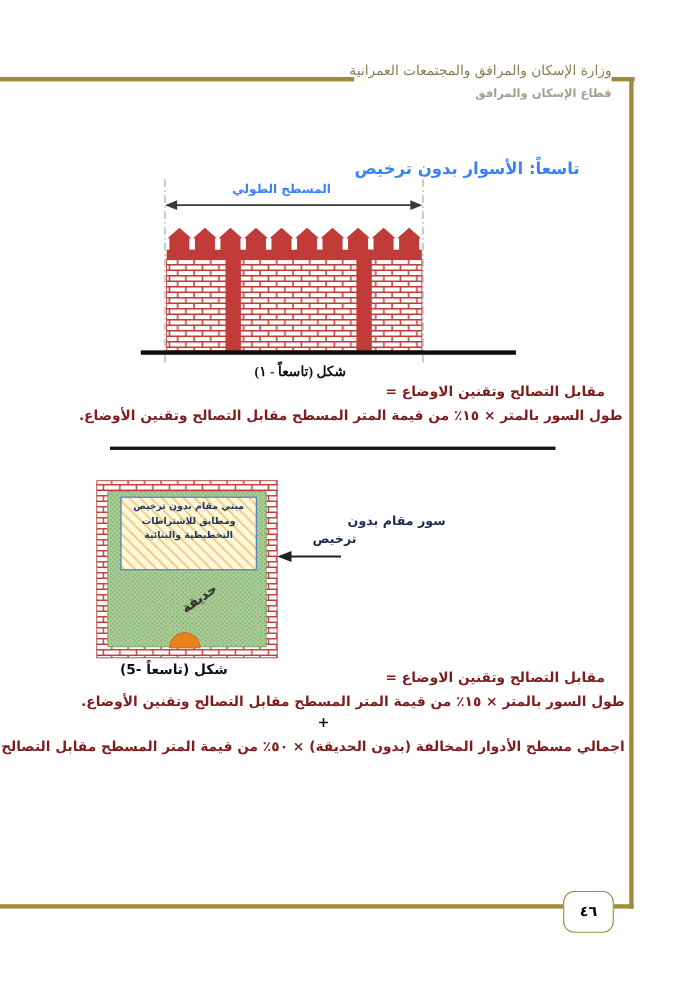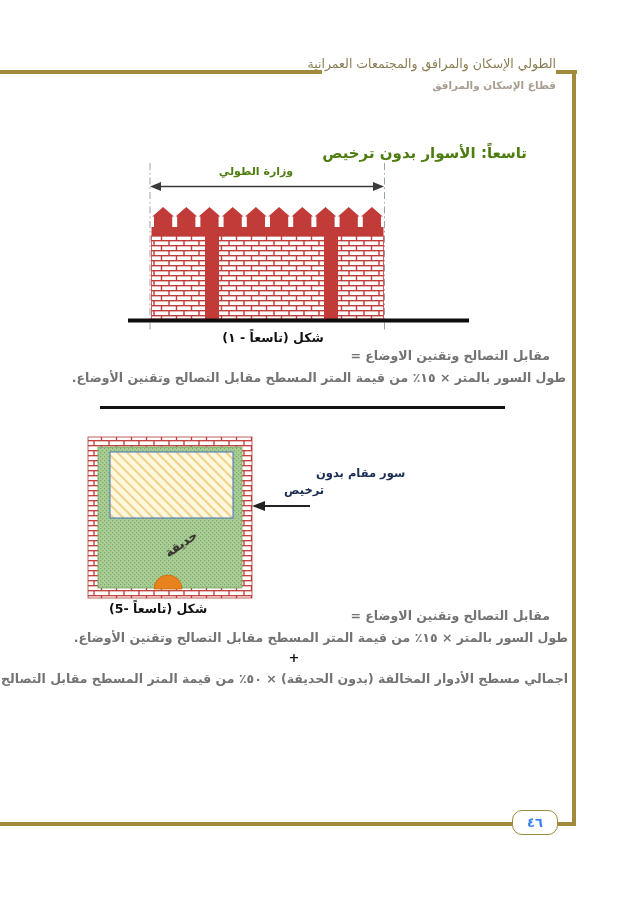--- a/index.html
+++ b/index.html
@@ -5,61 +5,61 @@
   html,body{margin:0;padding:0;background:#e8e8e8;}
   #page{
     position:relative;width:630px;height:900px;background:#ffffff;
     overflow:hidden;margin:0 auto;
     font-family:"DejaVu Sans", sans-serif;
   }
   .abs{position:absolute;}
   .gold{background:#A08B3D;}
   .rtl{direction:rtl;unicode-bidi:embed;}
   .nowrap{white-space:nowrap;}
-  .navy{color:#4d7c0f;}
-  .formula{font-size:12.5px;font-weight:bold;color:#737373;white-space:nowrap;}
+  .navy{color:#3b82f6;}
+  .formula{font-size:12.5px;font-weight:bold;color:#7f1d1d;white-space:nowrap;}
   .caption{font-size:12.5px;font-weight:bold;color:#111;text-align:center;white-space:nowrap;}
   #ministry{top:56px;right:74px;font-size:12.5px;color:#8a7c52;}
   #sector{top:79px;right:74px;font-size:10.5px;color:#a79e8e;font-weight:bold;}
   #section-title{top:144px;right:103px;font-size:15px;font-weight:bold;}
   #dim-label{left:196px;top:165px;width:120px;text-align:center;font-size:11px;font-weight:bold;}
-  #caption1{left:203px;top:330px;width:140px;}
+  #caption1{left:203px;top:330px;width:140px;font-family:Liberation Serif, serif;}
   #formula1-intro{top:348px;right:80px;}
   #formula1-line1{top:370px;right:64px;}
   #divider{left:100px;top:406px;width:405px;height:2.5px;background:#111;}
   #building-text{left:110px;top:455px;width:123px;text-align:center;
     font-size:8.5px;font-weight:bold;line-height:1.55;color:#203864;}
   #garden-label{left:163px;top:537px;font-size:12px;font-weight:bold;color:#33322d;
     transform:rotate(-35deg);text-shadow:0.5px 0.5px 0.8px #8a8a7a;}
   #wall-label-1{left:284px;top:466px;font-size:11.5px;font-weight:bold;color:#1a2d55;margin-left:32px;}
   #wall-label-2{left:284px;top:483px;font-size:11.5px;font-weight:bold;color:#1a2d55;}
   #caption2{left:109px;top:601px;}
   #formula2-intro{top:608px;right:80px;}
   #formula2-line1{top:630px;right:62px;}
   #plus-sign{left:287px;top:650px;width:14px;text-align:center;font-size:13px;font-weight:bold;color:#151515;}
   #formula2-line2{top:671px;right:62px;}
   #page-badge{
-    left:512px;top:810px;width:46px;height:25px;background:#fff;
+    left:512px;top:810px;width:46px;height:38px;background:#fff;
     border:1.6px solid #A08B3D;border-radius:10px;box-sizing:border-box;
     display:flex;align-items:center;justify-content:center;
-    font-size:13px;font-weight:bold;color:#3b82f6;z-index:2;
+    font-size:13px;font-weight:bold;color:#000000;z-index:2;
   }
 </style>
 </head>
 <body>
 
 <div id="page">
 
   <div class="abs gold" style="left:0;top:70px;width:322px;height:4px;"></div>
   <div class="abs gold" style="left:556px;top:70px;width:21px;height:4px;"></div>
   <div class="abs gold" style="left:572px;top:70px;width:4px;height:756px;"></div>
   <div class="abs gold" style="left:0;top:822px;width:512px;height:4px;"></div>
   <div class="abs gold" style="left:558px;top:822px;width:18px;height:4px;"></div>
 
-  <div class="abs rtl nowrap" id="ministry">الطولي الإسكان والمرافق والمجتمعات العمرانية</div>
+  <div class="abs rtl nowrap" id="ministry">وزارة الإسكان والمرافق والمجتمعات العمرانية</div>
   <div class="abs rtl nowrap" id="sector">قطاع الإسكان والمرافق</div>
 
   <div class="abs rtl nowrap navy" id="section-title">تاسعاً: الأسوار بدون ترخيص</div>
 
   <svg class="abs" style="left:118px;top:158px;" width="394" height="200" viewBox="118 158 394 200">
     <defs>
       <pattern id="brickA" width="15" height="10" patternUnits="userSpaceOnUse">
         <rect width="15" height="10" fill="#ffffff"></rect>
         <g stroke="#C13B38" stroke-width="1.4">
           <line x1="0" y1="0.7" x2="15" y2="0.7"></line>
@@ -91,21 +91,21 @@
         <polygon points="339.6,228 339.6,216.5 337.90000000000003,216.5 348.70000000000005,207 359.5,216.5 357.8,216.5 357.8,228"></polygon>
         <polygon points="362.79999999999995,228 362.79999999999995,216.5 361.09999999999997,216.5 371.9,207 382.69999999999993,216.5 380.99999999999994,216.5 380.99999999999994,228"></polygon>
       </g>
     <rect x="151.5" y="227" width="232" height="9.5" fill="#C13B38"></rect>
     <rect x="151.5" y="236" width="232" height="83" fill="url(#brickA)" stroke="#C13B38" stroke-width="0.8"></rect>
     <rect x="205" y="227" width="14" height="92.5" fill="#C13B38"></rect>
     <rect x="324" y="227" width="14" height="92.5" fill="#C13B38"></rect>
 
     <rect x="128" y="318.5" width="341" height="4" fill="#0d0d0d"></rect>
   </svg>
-  <div class="abs rtl nowrap navy" id="dim-label">وزارة الطولي</div>
+  <div class="abs rtl nowrap navy" id="dim-label">المسطح الطولي</div>
   <div class="abs rtl caption" id="caption1">شكل (تاسعاً - ١)</div>
 
   <div class="abs rtl formula" id="formula1-intro">مقابل التصالح  وتقنين الاوضاع =</div>
   <div class="abs rtl formula" id="formula1-line1">طول السور بالمتر × ١٥٪ من قيمة المتر المسطح مقابل التصالح وتقنين الأوضاع.</div>
 
   <div class="abs" id="divider"></div>
 
   <svg class="abs" style="left:84px;top:432px;" width="172" height="170" viewBox="84 432 172 170">
     <defs>
       <pattern id="brickB" width="15" height="10" patternUnits="userSpaceOnUse">
@@ -125,20 +125,25 @@
       <pattern id="hatchB" width="7" height="7" patternUnits="userSpaceOnUse" patternTransform="rotate(-45)">
         <rect width="7" height="7" fill="#FDF7DC"></rect>
         <line x1="1" y1="0" x2="1" y2="7" stroke="#EFC878" stroke-width="1.6"></line>
       </pattern>
     </defs>
     <rect x="88" y="437" width="164" height="161" fill="url(#brickB)" stroke="#b03a33" stroke-width="0.8"></rect>
     <rect x="98" y="447" width="144" height="141" fill="url(#dotsB)" stroke="#74a05e" stroke-width="0.8"></rect>
     <rect x="110" y="452" width="123" height="66" fill="url(#hatchB)" stroke="#4472C4" stroke-width="1"></rect>
     <path d="M 154 589 A 14 14 0 0 1 182 589 Z" fill="#E8821E" stroke="#c96c12" stroke-width="0.8"></path>
   </svg>
+  <div class="abs rtl" id="building-text">
+    <div>مبني مقام بدون ترخيص</div>
+    <div>ومطابق للاشتراطات</div>
+    <div>التخطيطية والبنائية</div>
+  </div>
   <div class="abs rtl nowrap" id="garden-label">حديقة</div>
   <div class="abs rtl nowrap" id="wall-label-1">سور مقام بدون</div>
   <div class="abs rtl nowrap" id="wall-label-2">ترخيص</div>
   <svg class="abs" style="left:250px;top:498px;" width="64" height="16" viewBox="0 0 64 16">
     <line x1="12" y1="8" x2="60" y2="8" stroke="#222" stroke-width="1.8"></line>
     <polygon points="2,8 15,3 15,13" fill="#222"></polygon>
   </svg>
   <div class="abs rtl caption" id="caption2">شكل (تاسعاً -5)</div>
 
   <div class="abs rtl formula" id="formula2-intro">مقابل التصالح  وتقنين الاوضاع =</div>

